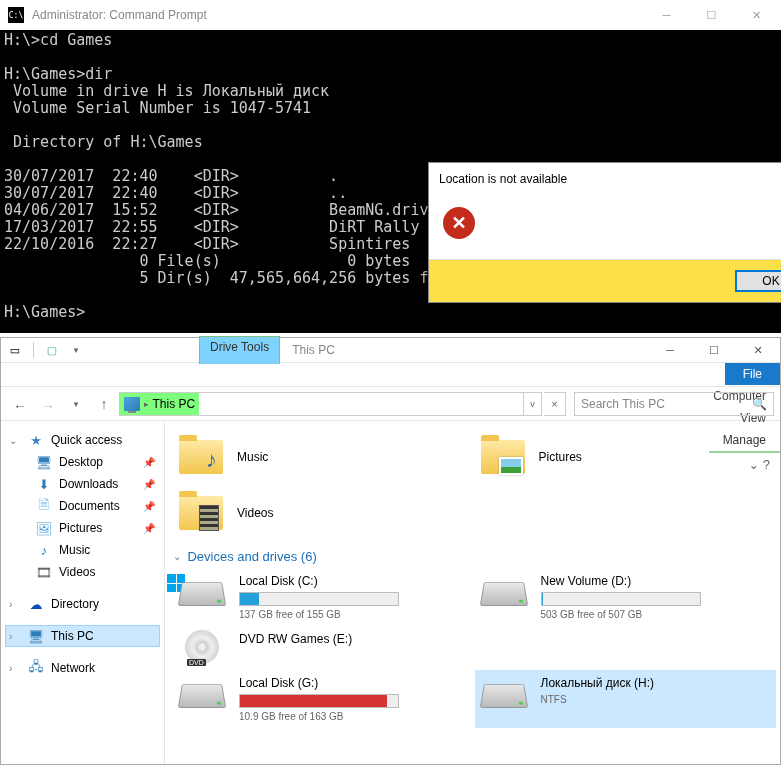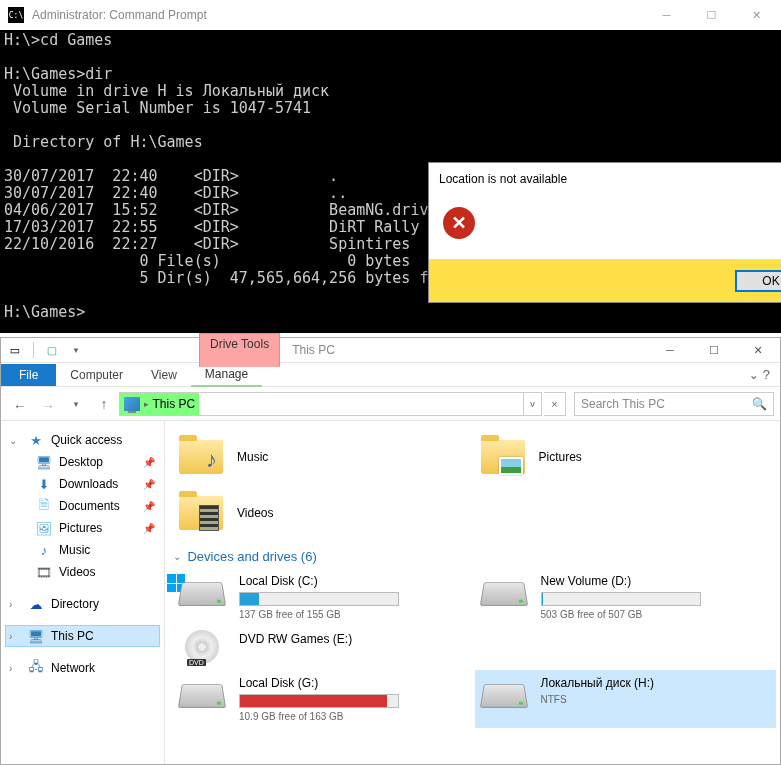--- a/index.html
+++ b/index.html
@@ -24,26 +24,26 @@
 .dialog-text div:first-child { margin-bottom: 12px; }
 .dialog-footer { background: #fde047; padding: 10px 12px; display: flex; justify-content: flex-end; border-top: 1px solid #ddd; }
 .ok-btn { width: 72px; height: 22px; border: 2px solid #0078d7; background: #e1e1e1; font-size: 12px; display: flex; align-items: center; justify-content: center; }
 
 
 .explorer { position: absolute; top: 337px; left: 0; width: 781px; height: 428px; background: #fff; border: 1px solid #aaa; }
 .exp-top { height: 25px; display: flex; align-items: center; border-bottom: 1px solid #e5e5e5; }
 .qat { display: flex; align-items: center; padding-left: 6px; gap: 8px; }
 .qat-icon { width: 16px; height: 14px; display: flex; align-items: center; justify-content: center; font-size: 11px; }
 .qat-sep { width: 1px; height: 16px; background: #ccc; margin: 0 2px; }
-.drive-tools-tab { background: #fca5a5; color: #333; font-size: 12px; padding: 3px 10px 3px 10px; margin-left: 115px; height:34px; border:1px solid #7ec07e; border-bottom:none; }
+.drive-tools-tab { background: #7dd3fc; color: #333; font-size: 12px; padding: 3px 10px 3px 10px; margin-left: 115px; height:28px; border:1px solid #7ec07e; border-bottom:none; }
 .exp-title { font-size: 12px; color: #888; margin-left: 12px; }
 .exp-controls { margin-left: auto; display: flex; }
 .exp-ctrl { width: 44px; height: 24px; display: flex; align-items: center; justify-content: center; color: #555; font-size: 11px; }
 
-.menubar { height: 24px; display: flex; align-items: center; border-bottom: 1px solid #e5e5e5; font-size: 12px; }
+.menubar { height: 24px; display: flex; align-items: flex-end; border-bottom: 1px solid #e5e5e5; font-size: 12px; flex-direction: column; }
 .file-tab { background: #1979ca; color: #fff; padding: 4px 18px; display:flex; align-items:center; }
 .menu-item { padding: 4px 14px; color: #444; display:flex; align-items:center; }
 .manage-tab { color: #333; padding: 4px 14px; border-bottom: 2px solid #9dd49d; display:flex; align-items:center; }
 .ribbon-toggle { margin-left: auto; padding: 4px 10px; color: #666; display:flex; align-items:center; }
 
 .nav-row { height: 34px; display: flex; align-items: center; padding: 4px 6px; gap: 2px; border-bottom: 1px solid #e5e5e5; }
 .nav-btn { width: 26px; height: 26px; display: flex; align-items: center; justify-content: center; color: #666; font-size: 14px; }
 .addr-bar { flex: 1; height: 24px; border: 1px solid #ccc; display: flex; align-items: center; position: relative; }
 .addr-crumb { background: #7eff7e; height: 100%; display: flex; align-items: center; padding: 0 4px; font-size: 12px; gap: 4px; }
 .addr-pc-icon { width: 16px; height: 14px; background: linear-gradient(135deg,#4aa3df,#2e7cb8); border-radius: 1px; display:inline-block; position:relative; }

